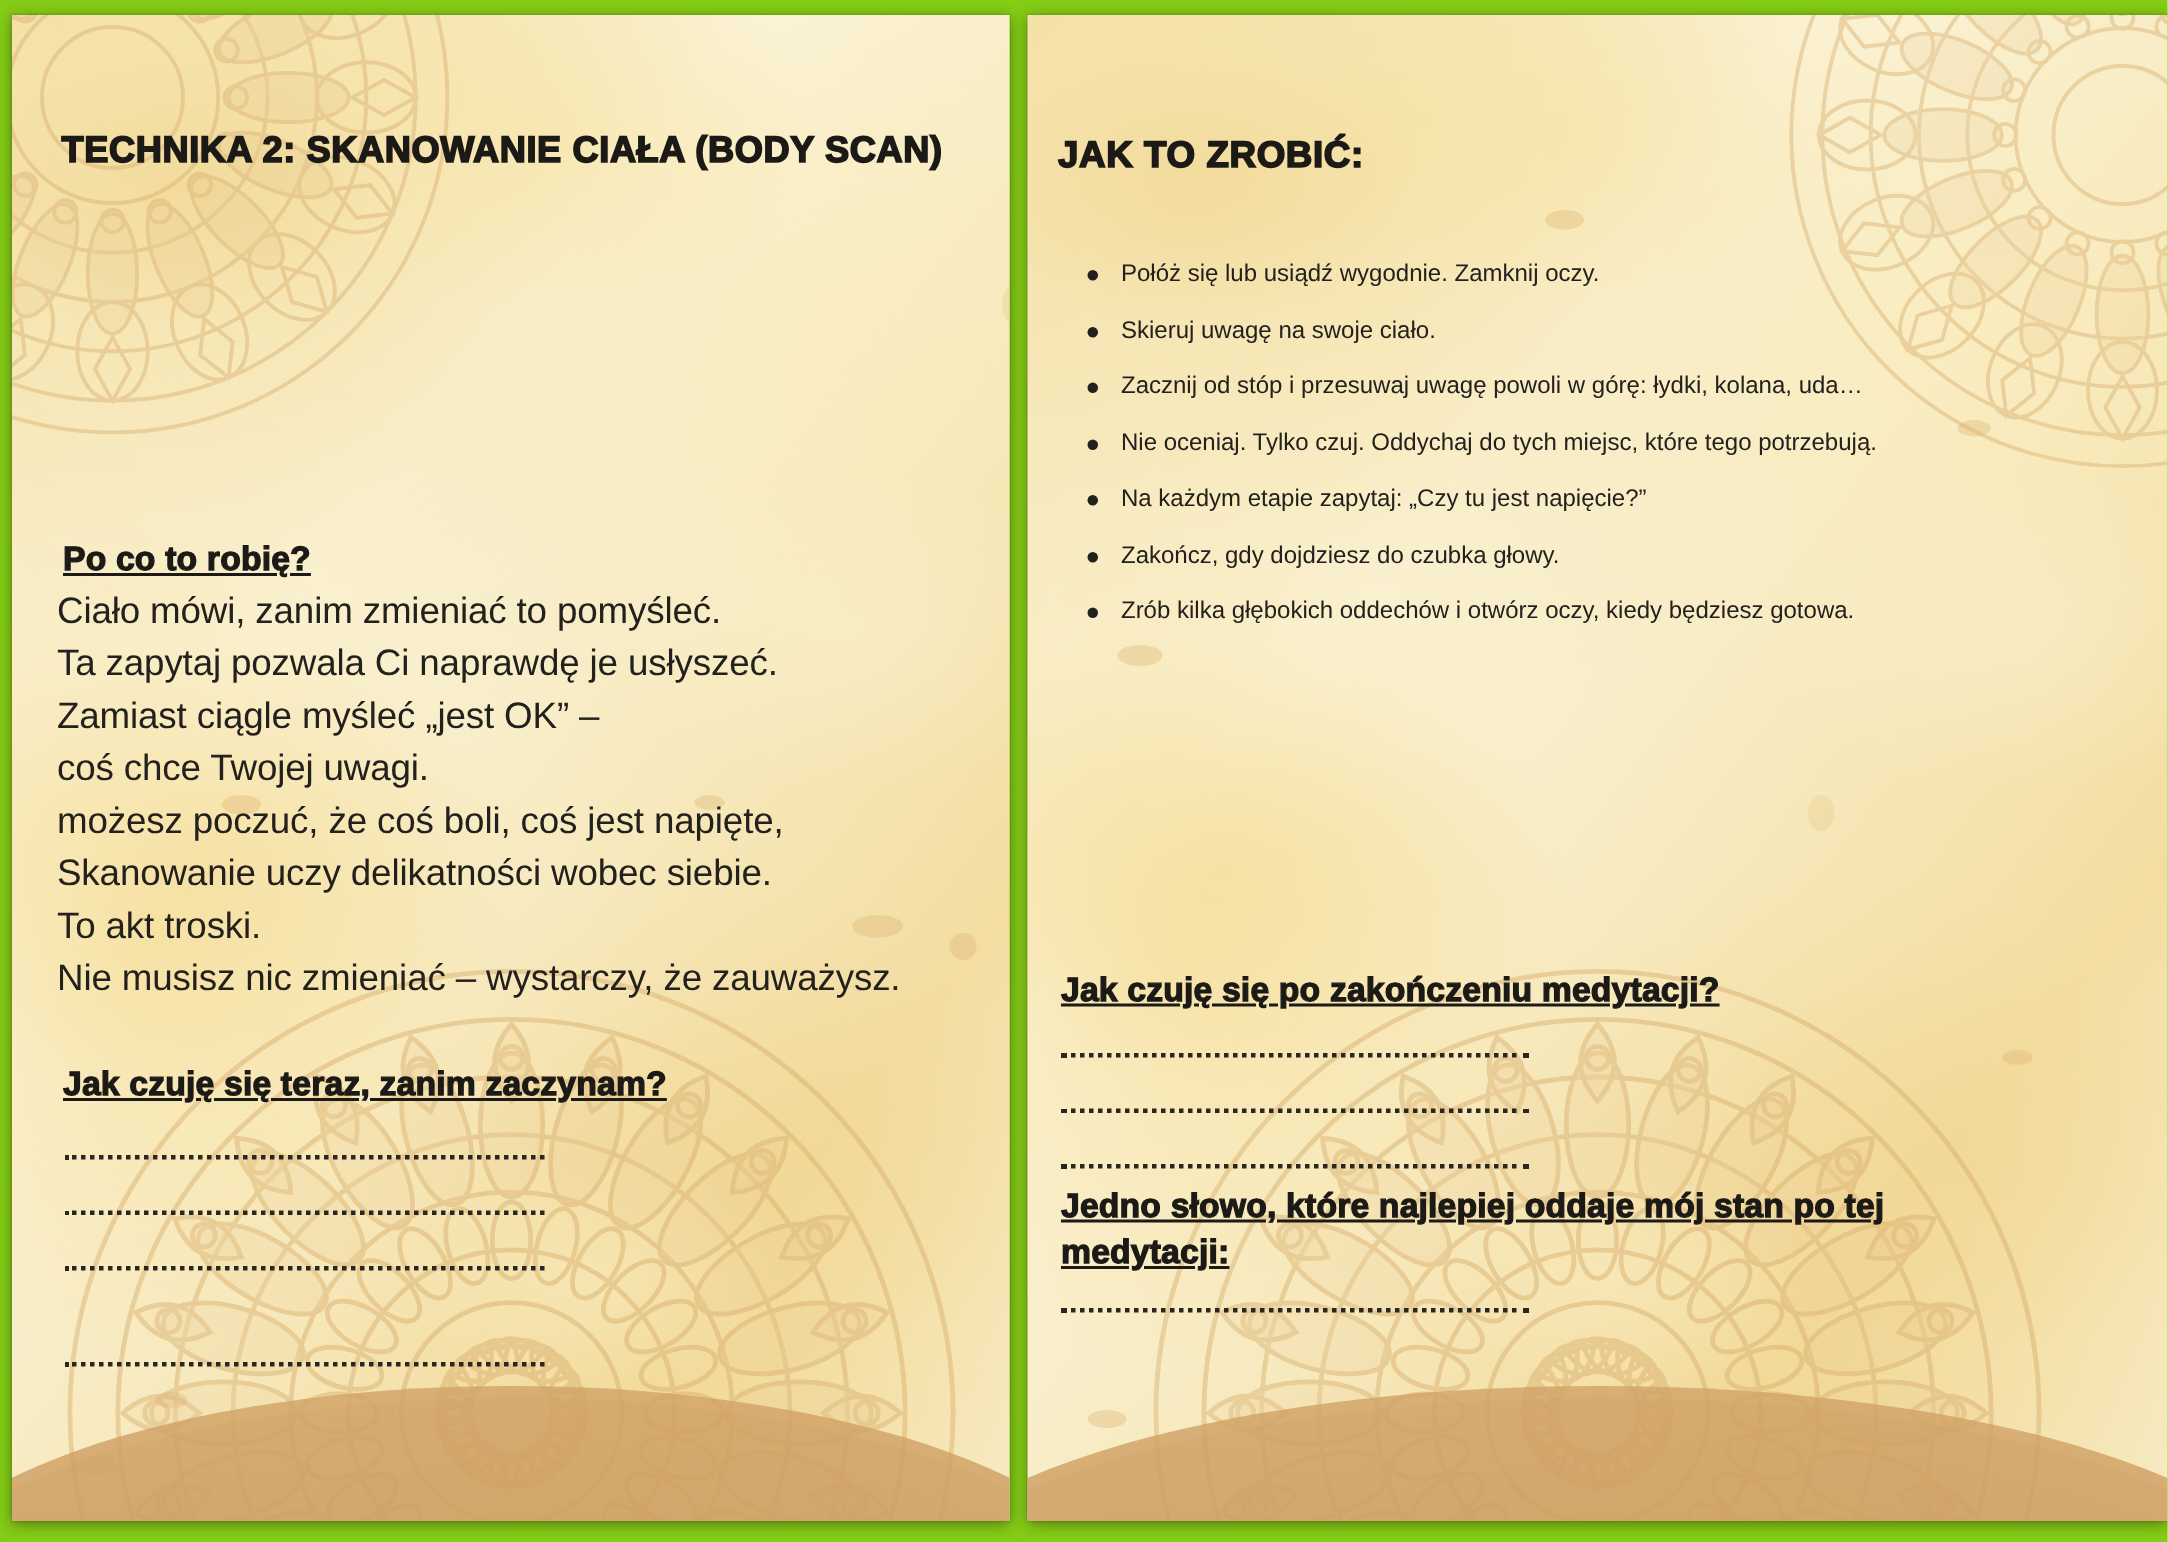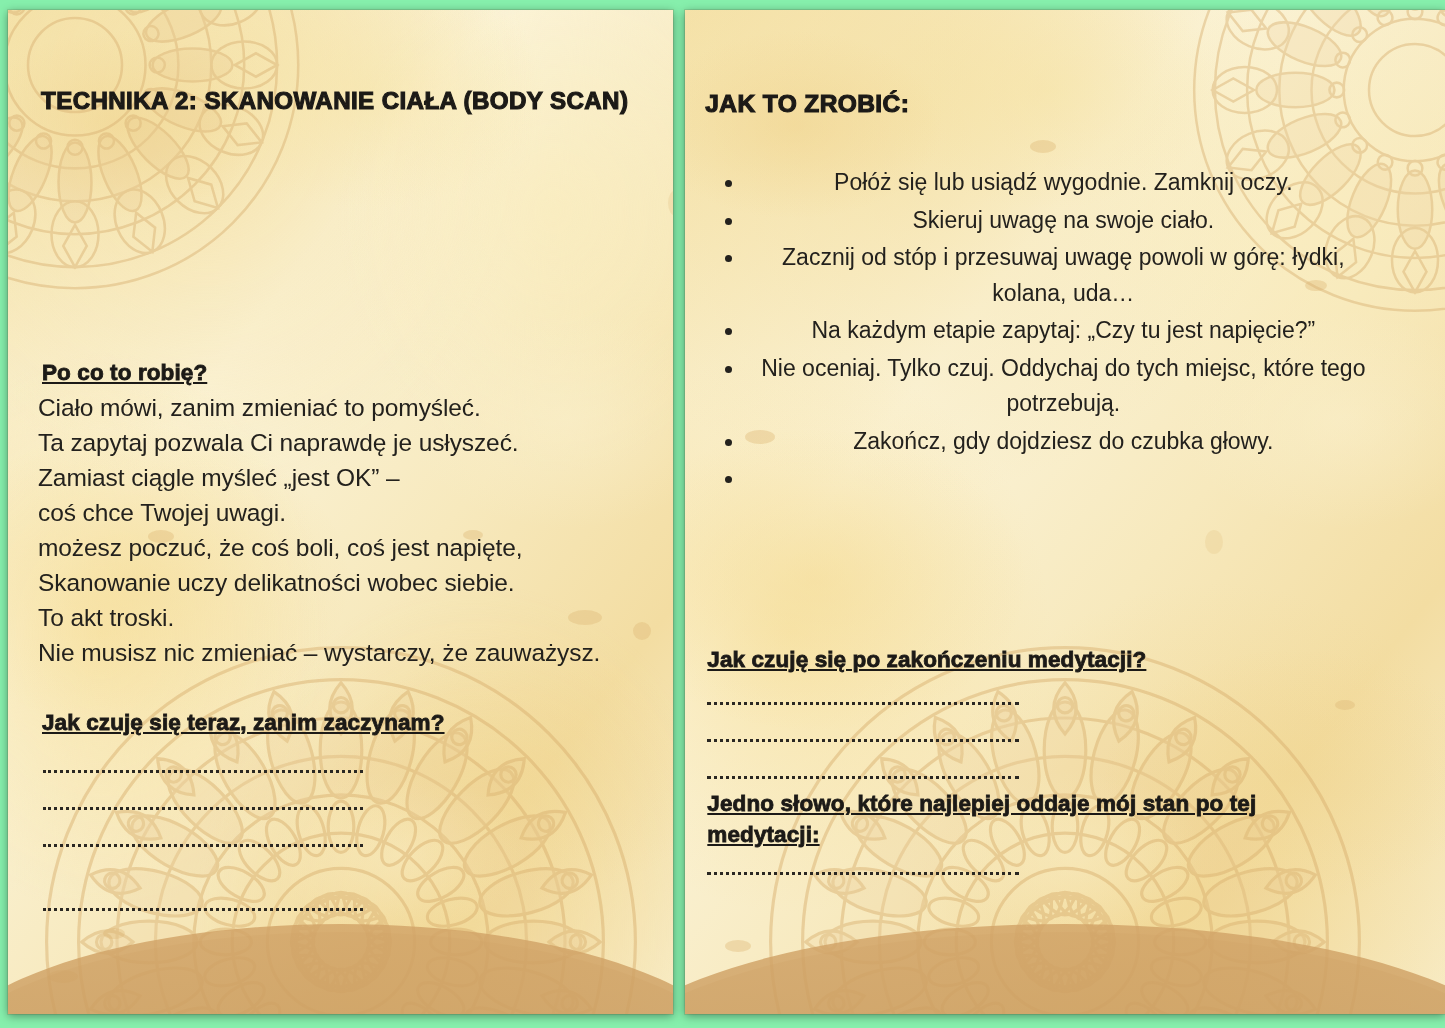--- a/index.html
+++ b/index.html
@@ -6,21 +6,21 @@
   body{
     width:1445px;height:1028px;
     background:#ffffff;
     font-family:"Liberation Sans", sans-serif;
     overflow:hidden;
   }
   .spread{
     position:relative;
     width:1445px;height:1028px;
     display:flex;
-    background:#86efac;
+    background:#84cc16;
   }
 
   
   .page{
     position:relative;
     height:1004px;
     margin-top:10px;
     overflow:hidden;
     background:
       radial-gradient(ellipse 55% 45% at 14% 62%, rgba(247,222,150,.60) 0%, rgba(247,222,150,0) 62%),
@@ -104,23 +104,22 @@
     height:0;
     border-bottom:3px dotted #2a2722;
   }
 
   
   .bullets{
     position:absolute;
     margin:0;padding:0;
     list-style:none;
     color:#23211d;
-    font-size:23px;
+    font-size:16px;
     line-height:35.5px;
-    text-align:center;
   }
   .bullets li{
     position:relative;
     padding-left:40px;
     margin:0 0 2px 0;
   }
   .bullets li .bullet-dot{
     position:absolute;left:18px;top:15px;
     width:7px;height:7px;border-radius:50%;
     background:#23211d;
@@ -361,24 +360,24 @@
     <div class="bottom-arc"></div>
 
     <div class="content">
 
       <div class="h-title" style="left:20px;top:80px;font-size:24.5px;">JAK TO ZROBIĆ:</div>
 
       <ul class="bullets" style="left:22px;top:155px;width:672px;">
         <li><span class="bullet-dot"></span><span>Połóż się lub usiądź wygodnie. Zamknij oczy.</span></li>
         <li><span class="bullet-dot"></span><span>Skieruj uwagę na swoje ciało.</span></li>
         <li><span class="bullet-dot"></span><span>Zacznij od stóp i przesuwaj uwagę powoli w górę: łydki, kolana, uda…</span></li>
+        <li><span class="bullet-dot"></span><span>Nie oceniaj. Tylko czuj. Oddychaj do tych miejsc, które tego potrzebują.</span></li>
         <li><span class="bullet-dot"></span><span>Na każdym etapie zapytaj: „Czy tu jest napięcie?”</span></li>
-        <li><span class="bullet-dot"></span><span>Nie oceniaj. Tylko czuj. Oddychaj do tych miejsc, które tego potrzebują.</span></li>
         <li><span class="bullet-dot"></span><span>Zakończ, gdy dojdziesz do czubka głowy.</span></li>
-        <li><span class="bullet-dot"></span></li>
+        <li><span class="bullet-dot"></span><span>Zrób kilka głębokich oddechów i otwórz oczy, kiedy będziesz gotowa.</span></li>
       </ul>
 
       <div class="sub-h" style="left:22px;top:634px;">Jak czuję się po zakończeniu medytacji?</div>
 
       <div class="dots" style="left:22px;top:692px;width:312px;"></div>
       <div class="dots" style="left:22px;top:729px;width:312px;"></div>
       <div class="dots" style="left:22px;top:766px;width:312px;"></div>
 
       <div class="sub-h" style="left:22px;top:778px;width:655px;">Jedno słowo, które najlepiej oddaje mój stan po tej medytacji:</div>
 

